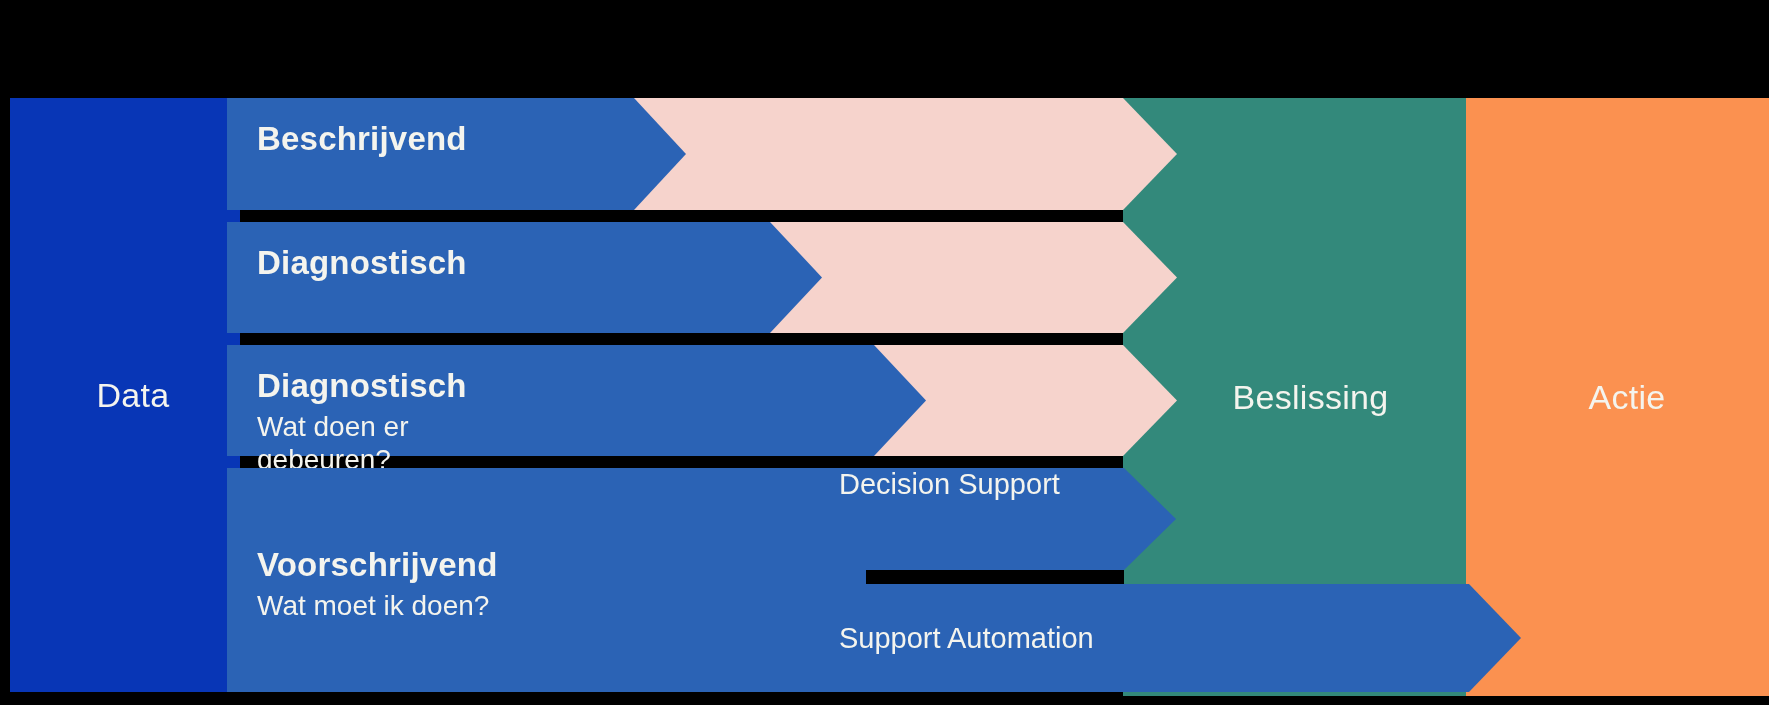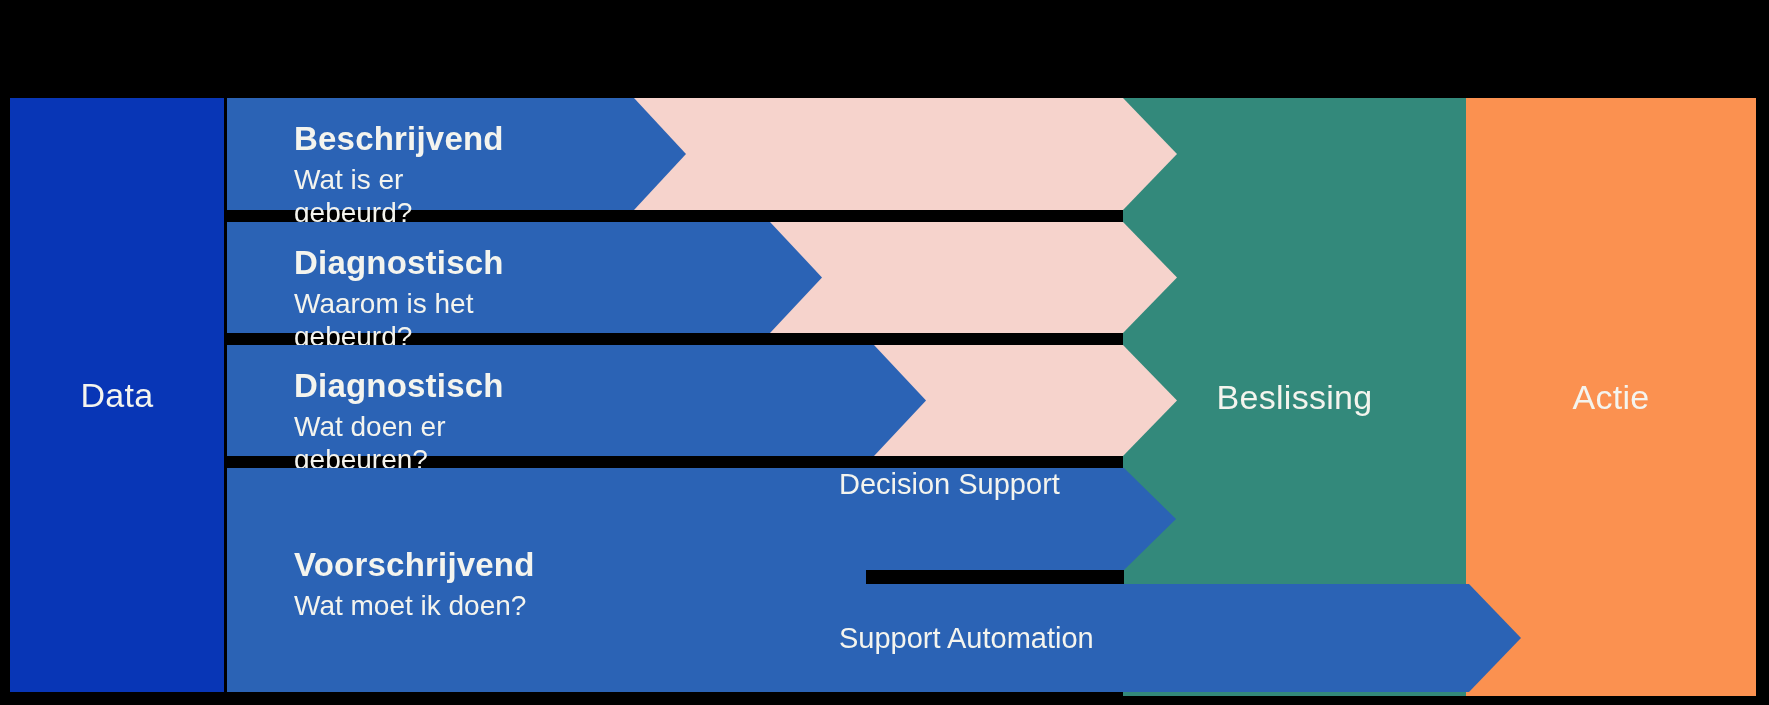--- a/index.html
+++ b/index.html
@@ -5,21 +5,21 @@
   html, body { margin: 0; padding: 0; background: #000; }
   #stage {
     position: relative;
     width: 1769px;
     height: 705px;
     background: #000;
     overflow: hidden;
     font-family: "Liberation Sans", sans-serif;
     color: var(--text, #f4f4ee);
   }
-  .abs { position: absolute; }
+  .abs { position: absolute; padding-left: 16px; }
 
   
   #data-col {
     left: 10px; top: 98px; width: 214px; height: 594px;
     background: var(--dark-blue, #0836b6);
     display: flex; align-items: center; justify-content: center;
   }
   
   #decision-col {
     left: 1123px; top: 98px; width: 343px; height: 598px;
@@ -47,21 +47,21 @@
     clip-path: polygon(0 0, 896px 0, 100% 50%, 896px 100%, 0 100%);
   }
   .blue-arrow {
     position: absolute; left: 0; top: 0; height: 100%;
     background: var(--blue, #2b63b5);
   }
   #row1 .blue-arrow { width: 459px;  clip-path: polygon(0 0, 407px 0, 100% 50%, 407px 100%, 0 100%); }
   #row2 .blue-arrow { width: 595px;  clip-path: polygon(0 0, 543px 0, 100% 50%, 543px 100%, 0 100%); }
   #row3 .blue-arrow { width: 699px;  clip-path: polygon(0 0, 647px 0, 100% 50%, 647px 100%, 0 100%); }
 
-  .row-text { position: absolute; left: 30px; top: 22px; display: flex; flex-direction: column; gap: 5px; margin-left: 37px; }
+  .row-text { position: absolute; left: 30px; top: 22px; display: flex; flex-direction: column; gap: 5px; }
   #row4 .row-text { top: 78px; }
   .row-title { font-size: 33px; font-weight: 600; line-height: 38px; letter-spacing: 0.2px; }
   .row-sub   { font-size: 28px; font-weight: 400; line-height: 33px; }
 
   
   #connector-block {
     position: absolute; left: 0; top: 0; width: 639px; height: 224px;
     background: var(--blue, #2b63b5);
   }
   #ds-arrow {
@@ -97,30 +97,28 @@
 
   <div class="abs" id="action-col">
     <span class="col-label">Actie</span>
   </div>
 
   <div class="row" id="row1">
     <div class="pink-arrow"></div>
     <div class="blue-arrow"></div>
     <div class="row-text">
       <span class="row-title">Beschrijvend</span>
-      <span class="row-sub">Wat is er gebeurd?</span>
     </div>
   </div>
 
   <div class="row" id="row2">
     <div class="pink-arrow"></div>
     <div class="blue-arrow"></div>
     <div class="row-text">
       <span class="row-title">Diagnostisch</span>
-      <span class="row-sub">Waarom is het gebeurd?</span>
     </div>
   </div>
 
   <div class="row" id="row3">
     <div class="pink-arrow"></div>
     <div class="blue-arrow"></div>
     <div class="row-text">
       <span class="row-title">Diagnostisch</span>
       <span class="row-sub">Wat doen er gebeuren?</span>
     </div>

